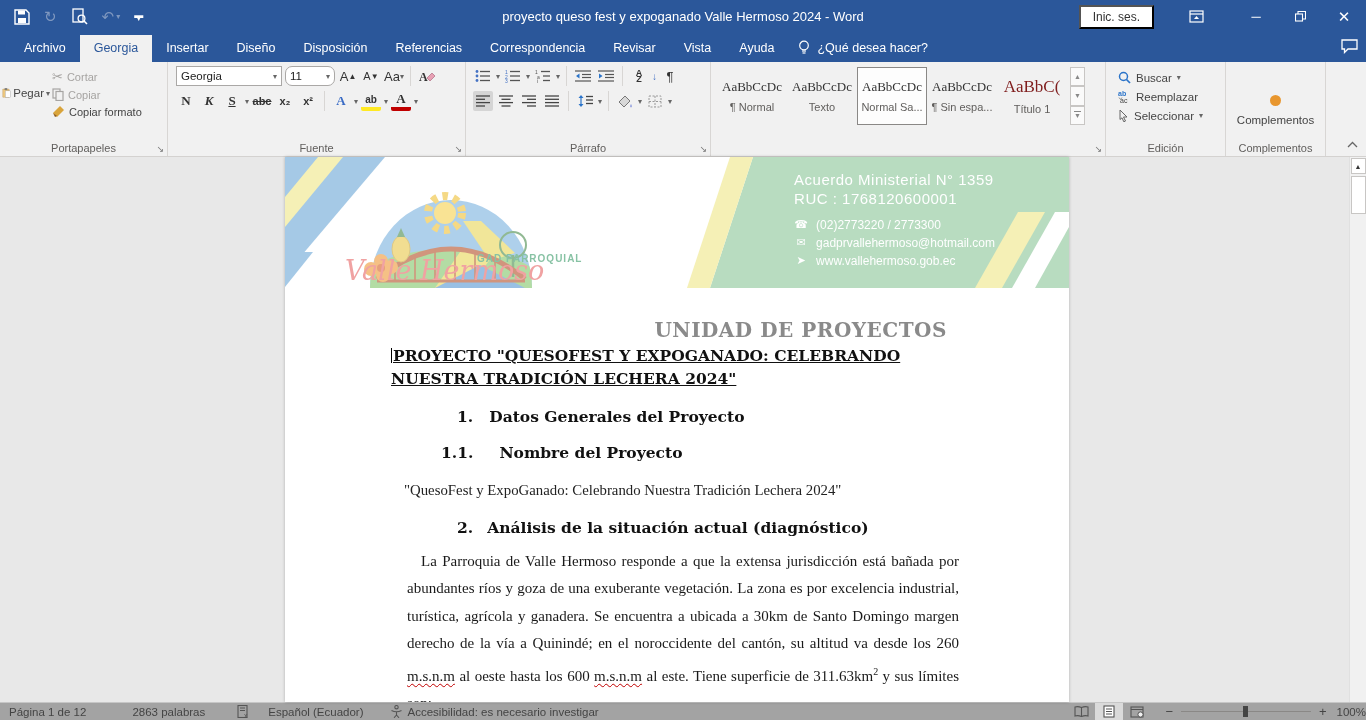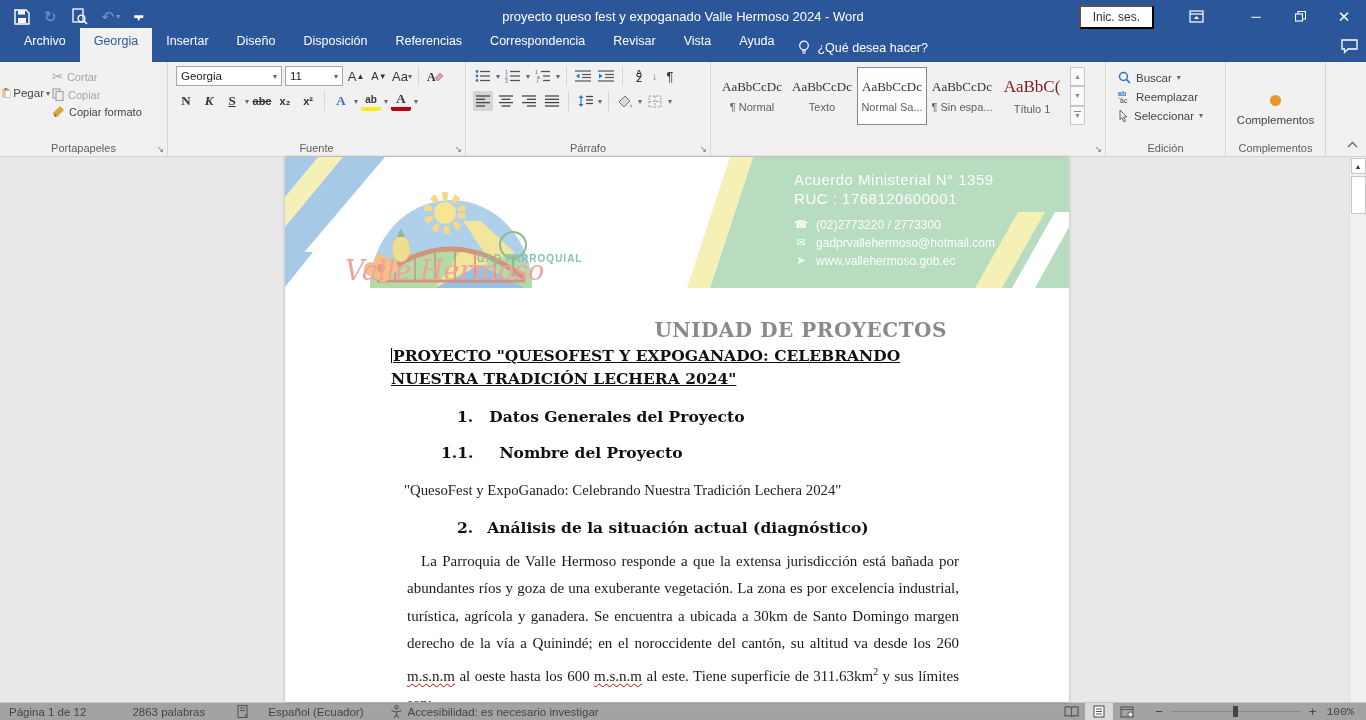--- a/index.html
+++ b/index.html
@@ -11,21 +11,21 @@
   .qat .qbtn { display:flex; align-items:center; color:#fff; }
   .qat .faded { color:#7e97bf; }
   .doc-title { position:absolute; left:0; right:0; text-align:center; font-size:13px; pointer-events:none; }
   .tb-right { margin-left:auto; display:flex; align-items:center; height:100%; }
   .signin { background:#fff; color:#333; font-size:12px; padding:3px 12px; margin-right:22px; cursor:pointer; }
   .winbtn { width:44px; height:100%; display:flex; align-items:center; justify-content:center; font-size:13px; }
   .ribopt { width:40px; height:100%; display:flex; align-items:center; justify-content:center; margin-right:18px; }
 
   
   .tabrow { height:29px; background:#2b579a; display:flex; align-items:flex-end; color:#fff; position:relative; }
-  .tab { font-size:12.5px; padding:6px 14px 14px; cursor:pointer; }
+  .tab { font-size:12.5px; padding:6px 14px 7px; cursor:pointer; }
   .tab.archivo { margin-left:10px; }
   .tab.active { background:#f1f1f1; color:#2b579a; }
   .tellme { display:flex; align-items:center; gap:7px; font-size:12.5px; padding:6px 10px 7px; }
   .comment-btn { position:absolute; right:8px; bottom:4px; }
 
   
   .ribbon { height:95px; background:#f1f1f1; border-bottom:1px solid #d4d2d0; display:flex; position:relative; }
   .rgroup { display:flex; flex-direction:column; position:relative; border-right:1px solid #d8d6d4; padding:3px 2px 0; }
   .rgroup-label { position:absolute; bottom:2px; left:0; right:0; text-align:center; font-size:11px; color:#605e5c; }
   .launcher { position:absolute; right:3px; bottom:2px; font-size:9px; color:#777; cursor:pointer; line-height:1; }
@@ -35,21 +35,21 @@
 
   .clip-body { display:flex; }
   .paste-btn { display:flex; flex-direction:row; align-items:center; width:48px; padding-top:3px; gap:2px; font-size:11.5px; color:#444; cursor:pointer; }
   .clip-small { display:flex; flex-direction:column; gap:4px; padding:4px 4px 0 2px; }
   .clip-small .rbtn { gap:4px; }
 
   .font-grid { display:flex; flex-direction:column; gap:5px; padding:1px 4px 0 6px; }
   .font-row { display:flex; align-items:center; gap:3px; }
   .combo { background:#fff; border:1px solid #aaa8a6; display:flex; align-items:center; justify-content:space-between; font-size:11.5px; color:#222; padding:1px 4px; height:20px; }
   .combo.family { width:106px; }
-  .combo.size { width:58px; }
+  .combo.size { width:50px;border-radius:7px; }
   .fbtn { min-width:20px; height:20px; display:flex; align-items:center; justify-content:center; font-size:13px; color:#333; cursor:pointer; border-radius:2px; }
   .vsep { width:1px; height:20px; background:#d8d6d4; margin:0 3px; }
   .bold-n { font-weight:bold; font-family:"Liberation Serif",serif; }
   .ital-k { font-style:italic; font-family:"Liberation Serif",serif; font-weight:bold; }
   .und-s { text-decoration:underline; font-family:"Liberation Serif",serif; font-weight:bold; }
   .strike { text-decoration:line-through; font-size:11px; font-weight:bold; }
   .subsup { font-size:11px; font-weight:bold; }
   .texteffect { color:#3b6cc5; font-weight:bold; font-family:"Liberation Serif",serif; }
   .hl { font-size:10px; font-weight:bold; border-bottom:4px solid #ffe923; line-height:1.1; }
   .fcolor { font-weight:bold; font-family:"Liberation Serif",serif; border-bottom:4px solid #c00000; line-height:1.1; }
@@ -102,21 +102,21 @@
   
   .statusbar { height:18px; background:#a3a3a3; border-top:1px solid #c6c6c6; display:flex; align-items:center; font-size:11.5px; color:#444; }
   .sb-item { padding:0 9px; display:flex; align-items:center; gap:5px; cursor:pointer; }
   .sb-right { margin-left:auto; display:flex; align-items:center; }
   .viewbtn { width:28px; height:17px; display:flex; align-items:center; justify-content:center; cursor:pointer; }
   .viewbtn.active { background:#dadada; }
   .zoomctl { display:flex; align-items:center; gap:8px; margin:0 10px 0 14px; }
   .zoom-track { position:relative; width:130px; height:1px; background:#8a8886; }
   .zoom-handle { position:absolute; left:62px; top:-5px; width:5px; height:11px; background:#444; }
   .zoom-pm { font-size:13px; color:#444; cursor:pointer; }
-  .zoom-pct { padding-right:12px; cursor:pointer;font-family:Liberation Mono, monospace; }
+  .zoom-pct { padding-right:0; cursor:pointer; }
 </style>
 </head>
 <body>
 
 <div class="titlebar">
   <div class="qat">
     <span class="qbtn">
       <svg width="16" height="16" viewBox="0 0 16 16">
           <path d="M1 1h11l3 3v11H1z" fill="none" stroke="#fff" stroke-width="1.4"></path>
           <rect x="4" y="9" width="8" height="5" fill="#fff"></rect>

